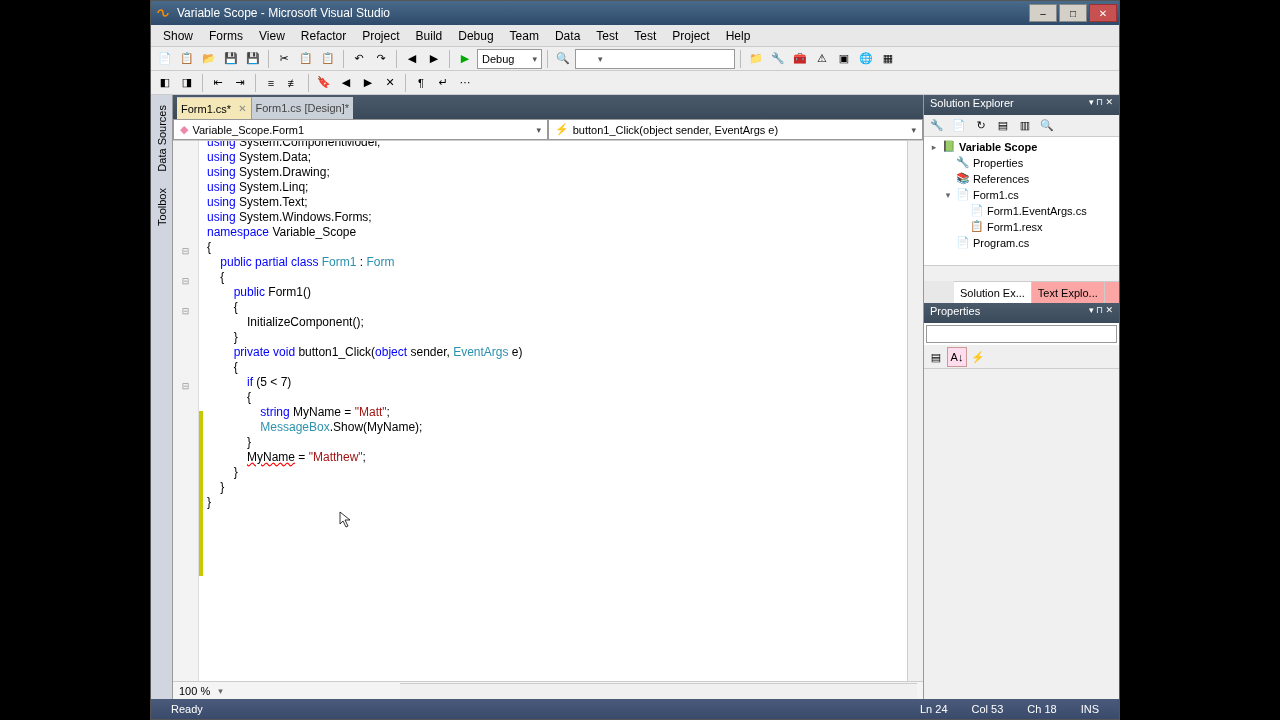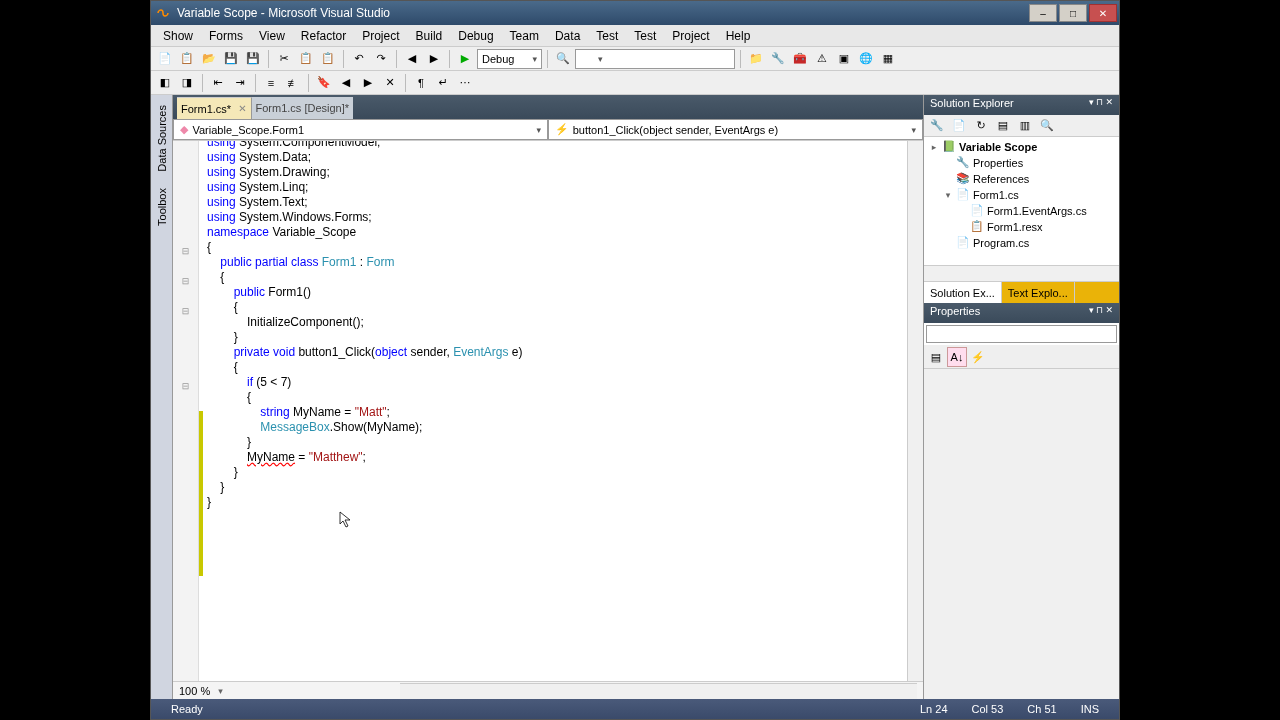--- a/index.html
+++ b/index.html
@@ -40,21 +40,21 @@
 .k { color: #0000ff; } .t { color: #2b91af; } .s { color: #a31515; } .err { text-decoration: underline wavy red; }
 .editor-status { height: 18px; border-top: 1px solid #ccc; font-size: 11px; padding: 1px 6px; display: flex; align-items: center; gap: 8px; background: #f4f4f4; }
 .side { width: 196px; display: flex; flex-direction: column; border-left: 1px solid #999; }
 .panel-title { height: 20px; background: linear-gradient(#4a5a6a,#3a4a5a); color: #fff; font-size: 11px; padding: 2px 6px; display: flex; align-items: flex-start; }
 .panel-tools { height: 22px; background: #efefef; border-bottom: 1px solid #ccc; display: flex; align-items: center; padding: 0 3px; gap: 2px; }
 .tree { flex: 0 0 auto; height: 128px; overflow: auto; background: #fff; font-size: 11px; padding: 2px; }
 .tree-node { display: flex; align-items: center; gap: 3px; padding: 1px 0; }
 .tree-node .ind { display: inline-block; }
 .tree-node .tw { width: 10px; text-align: center; color: #666; font-size: 9px; }
 .tree-node .ico { width: 14px; height: 14px; display: inline-block; }
-.panel-tabs { height: 22px; display: flex; border-top: 1px solid #ccc; background: #eab308; font-size: 11px; }
+.panel-tabs { height: 22px; display: flex; border-top: 1px solid #ccc; background: #fca5a5; font-size: 11px; margin-left: 30px; }
 .panel-tab { padding: 2px 6px; border-right: 1px solid #ccc; display: flex; align-items: center; gap: 3px; cursor: pointer; }
 .panel-tab.active { background: #fff; }
 .props { flex: 1; display: flex; flex-direction: column; background: #fff; }
 .props-body { flex: 1; background: #f0f0f0; }
 .props-drop { height: 18px; border: 1px solid #999; margin: 2px; background: #fff; font-size: 11px; }
 .props-btns { height: 24px; display: flex; gap: 1px; padding: 2px; background: #efefef; border-bottom: 1px solid #ccc; }
 .statusbar { height: 20px; background: linear-gradient(#4a5a7a,#3a4a6a); color: #fff; font-size: 11px; display: flex; align-items: center; padding: 0 8px; }
 .statusbar .sp { flex: 1; }
 .statusbar span { padding: 0 12px; }
 .cursor { position: absolute; left: 166px; top: 370px; pointer-events: none; }
@@ -341,16 +341,16 @@
         <div class="props-body"></div>
       </div>
     </div>
   </div>
 
   <div class="statusbar">
     <span>Ready</span>
     <div class="sp"></div>
     <span>Ln 24</span>
     <span>Col 53</span>
-    <span>Ch 51</span>
+    <span>Ch 18</span>
     <span>INS</span>
   </div>
 </div>
 
 </body></html>

